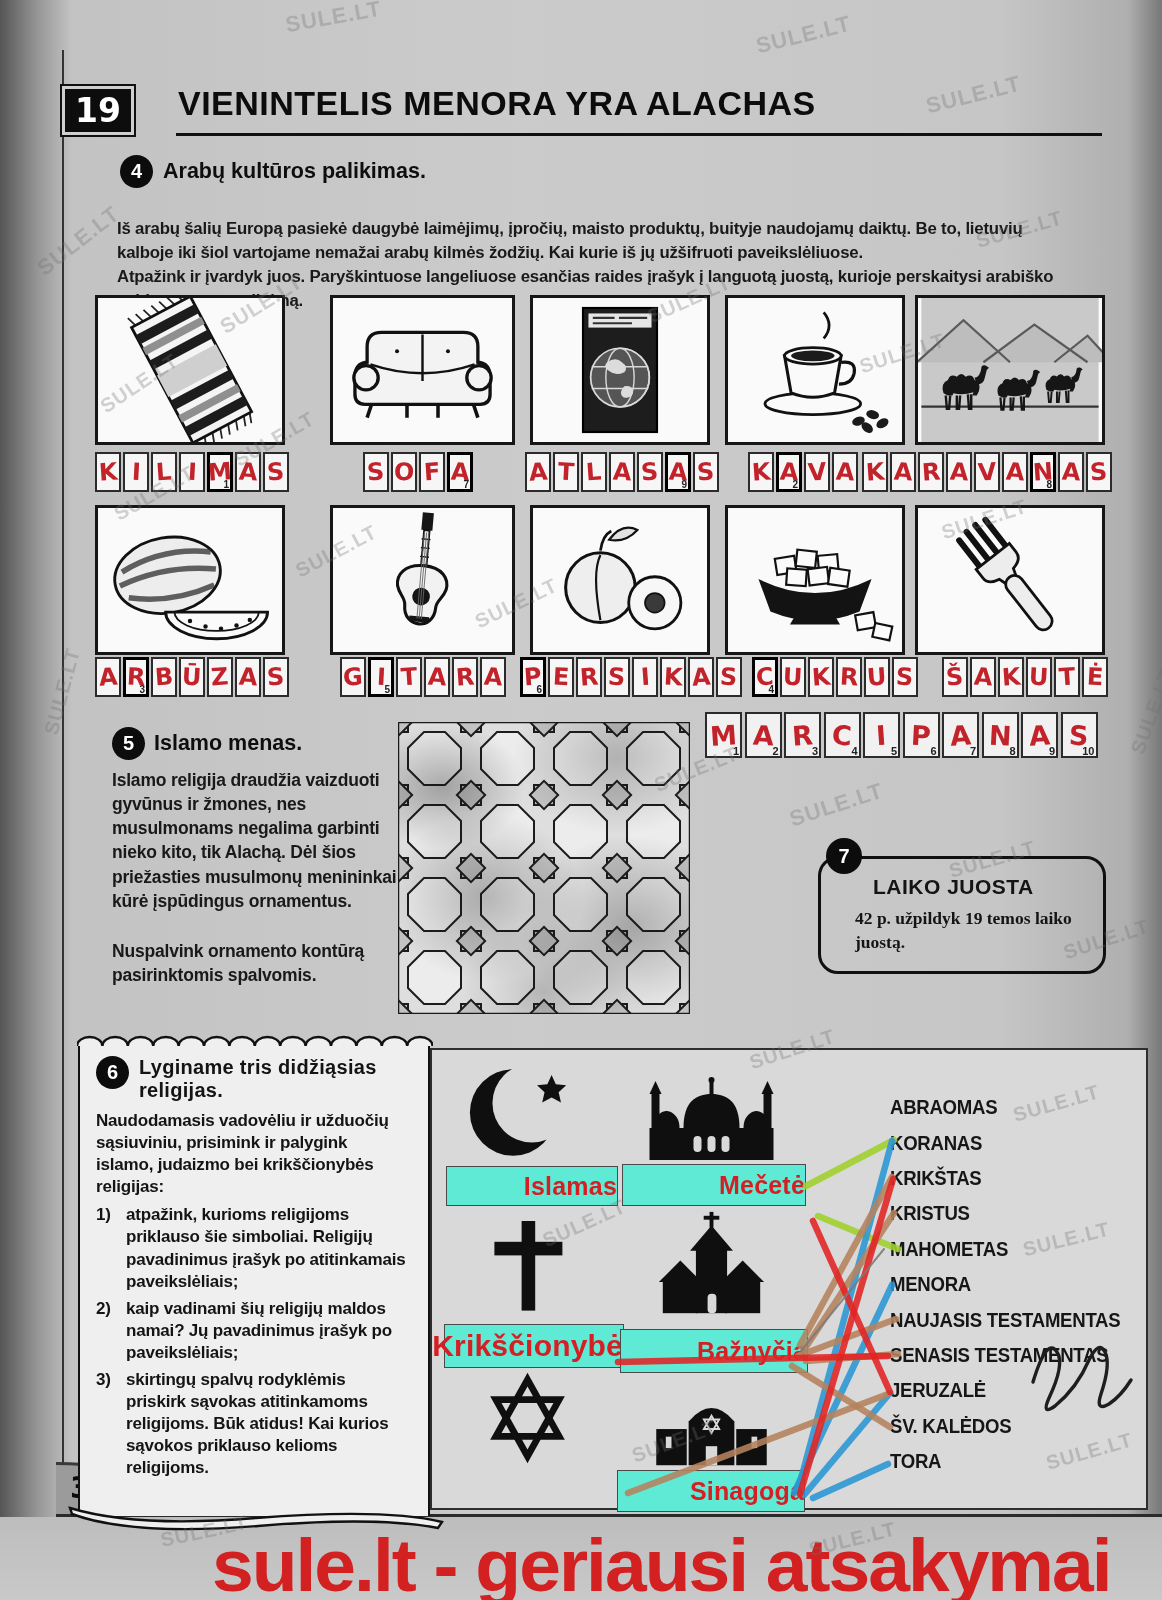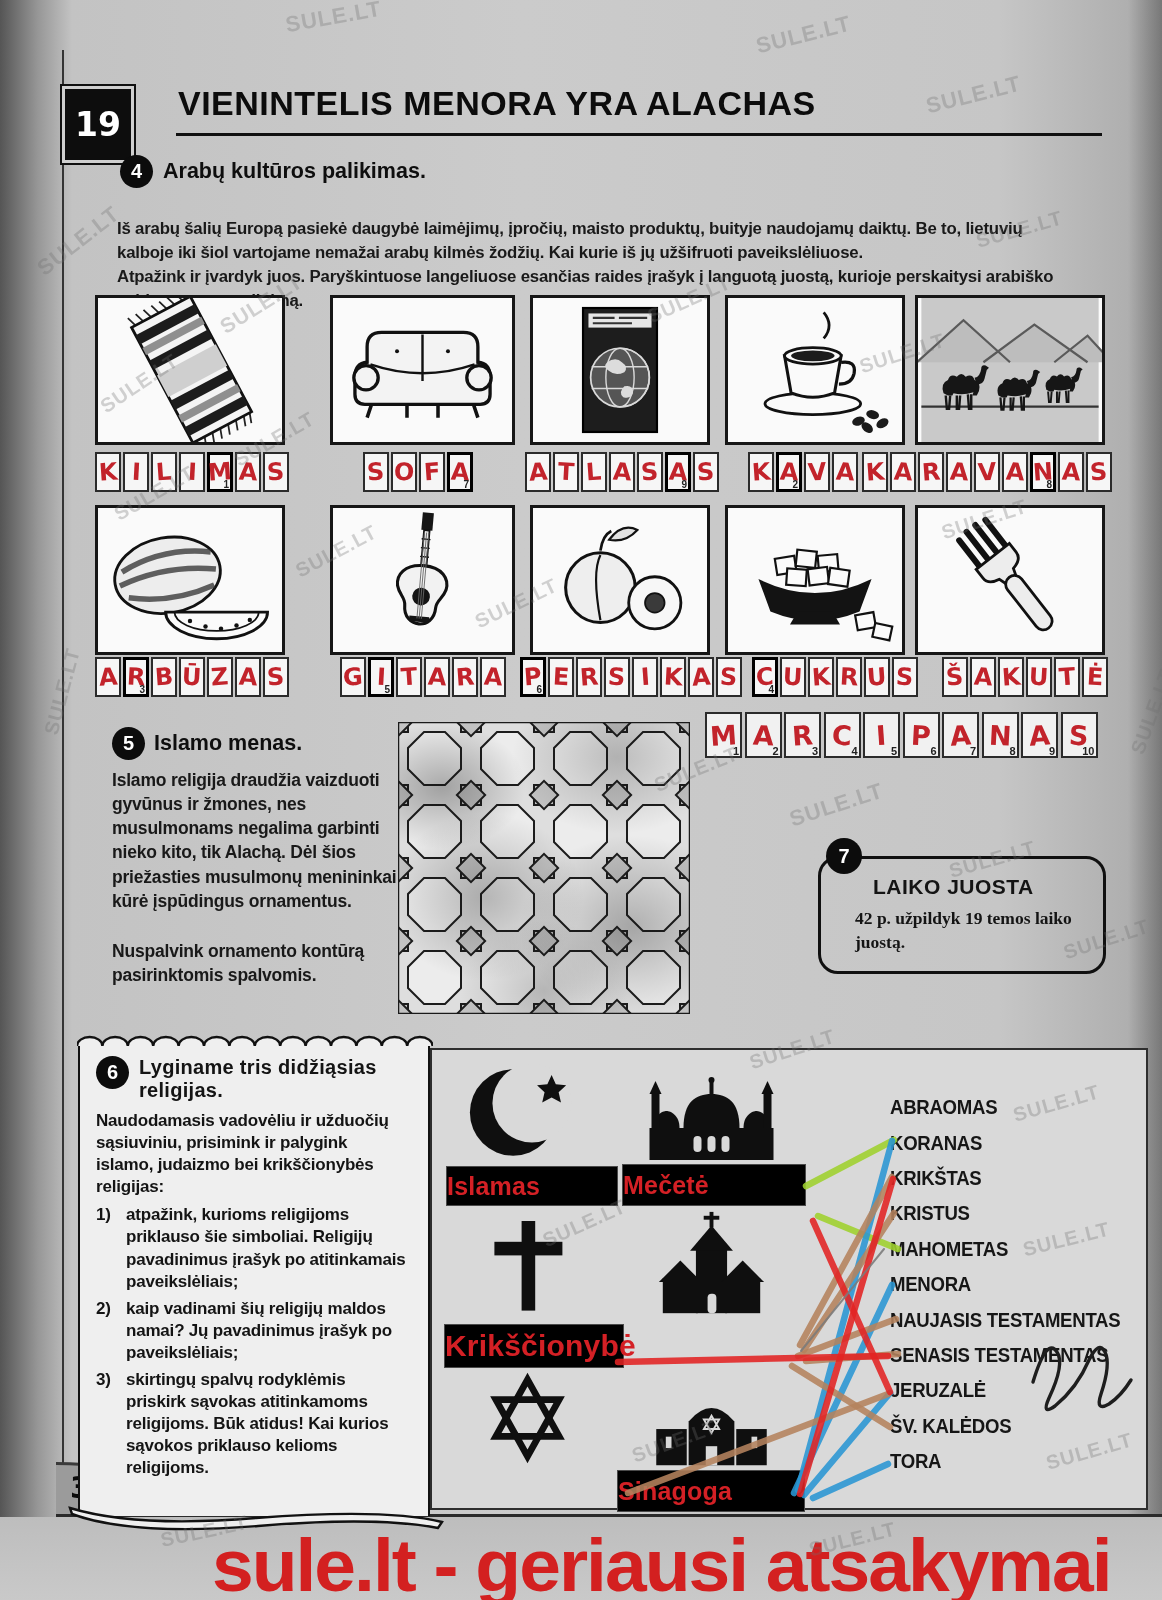--- a/index.html
+++ b/index.html
@@ -6,21 +6,21 @@
   .stage{position:relative;width:1162px;height:1600px;overflow:hidden;
          background:linear-gradient(90deg,#555 0,#979797 38px,#c3c3c3 72px,#cbcbcb 45%,#c6c6c6 86%,#a9a9a9 100%);
          font-family:"Liberation Sans",sans-serif;color:#141414;}
   .edge-right{position:absolute;top:0;right:0;width:34px;height:1600px;
          background:linear-gradient(90deg,rgba(0,0,0,0),rgba(60,60,60,.45));}
   .page-rule{position:absolute;left:62px;top:50px;width:2px;height:1466px;background:#1c1c1c;opacity:.85;}
   .wm{position:absolute;color:#6f6f6f;opacity:.30;font-weight:bold;letter-spacing:1px;white-space:nowrap;z-index:9;pointer-events:none;}
 
   
   .badge19{position:absolute;left:60px;top:84px;border:2.5px solid #101010;background:#cfcfcf;padding:3px;}
-  .badge19 .inner{background:#0d0d0d;color:#fff;font-size:33px;font-weight:bold;padding:16px 10px;font-family:"DejaVu Sans",sans-serif;}
+  .badge19 .inner{background:#0d0d0d;color:#fff;font-size:33px;font-weight:bold;padding:2px 10px;font-family:"DejaVu Sans",sans-serif;}
   .main-title{position:absolute;left:178px;top:84px;font-size:34px;font-weight:bold;letter-spacing:.5px;color:#0c0c0c;}
   .title-rule{position:absolute;left:176px;top:133px;width:926px;height:3px;background:#101010;}
 
   .nbadge{position:absolute;width:33px;height:33px;background:#0c0c0c;color:#fff;border-radius:50%;
           display:flex;align-items:center;justify-content:center;font-size:20px;font-weight:bold;z-index:3;}
   .s-head{position:absolute;font-weight:bold;font-size:21.5px;color:#0e0e0e;z-index:3;}
   .btxt{position:absolute;font-weight:bold;font-size:16.8px;line-height:1.42;color:#191919;letter-spacing:-.2px;z-index:2;}
   .btxt p{margin:0;}
 
   
@@ -66,21 +66,21 @@
             display:flex;align-items:center;justify-content:center;font-size:20px;font-weight:bold;}
   .s6-title{font-size:20px;font-weight:bold;line-height:1.15;letter-spacing:.3px;}
   .s6-text{font-size:17px;font-weight:bold;line-height:1.3;letter-spacing:-.2px;margin-bottom:6px;}
   .s6-item{display:flex;font-size:17px;font-weight:bold;line-height:1.3;letter-spacing:-.2px;margin-bottom:5px;}
   .s6-num{flex:0 0 30px;}
 
   
   .rpanel{position:absolute;left:430px;top:1048px;width:718px;height:462px;background:#d9d9d9;
           border:2px solid #2e2e2e;box-sizing:border-box;z-index:2;}
   .rsym{position:absolute;z-index:2;}
-  .rlabel{position:absolute;background:#000000;border:1.5px solid #4a4a4a;display:flex;align-items:center;justify-content:flex-start;z-index:3;}
+  .rlabel{position:absolute;background:#5eead4;border:1.5px solid #4a4a4a;display:flex;align-items:center;justify-content:flex-end;z-index:3;}
   .rlabel span{font-size:25px;font-weight:bold;color:#d42025;letter-spacing:.2px;}
   .terms{position:absolute;left:458px;top:40px;width:255px;z-index:3;}
   .term{height:35.4px;font-size:20px;font-weight:bold;color:#161616;transform:scaleX(.93);transform-origin:left;
         letter-spacing:-.3px;display:flex;align-items:center;white-space:nowrap;}
   #conn-svg{position:absolute;left:0;top:0;width:718px;height:462px;z-index:6;pointer-events:none;}
   .scribble{position:absolute;left:585px;top:262px;width:140px;height:115px;z-index:7;pointer-events:none;}
 
   
   .corner32{position:absolute;left:56px;top:1462px;width:140px;height:53px;background:#9b9b9b;
             border-radius:0 110% 0 0;border-top:3px solid #3a3a3a;border-right:2px solid #555;z-index:1;}
@@ -626,20 +626,23 @@
         <rect x="30" y="72" width="36" height="36"></rect>
         <path d="M26 76 L48 54 L70 76 z"></path>
         <rect x="94" y="72" width="36" height="36"></rect>
         <path d="M90 76 L112 54 L134 76 z"></path>
       </g>
       <rect x="76" y="88" width="9" height="20" rx="4" fill="#d9d9d9"></rect>
     </svg>
     <div class="rlabel" style="left:12px;top:274px;width:178px;height:42px;">
       <span style="font-size:30px;">Krikščionybė</span>
     </div>
+    <div class="rlabel" style="left:188px;top:279px;width:186px;height:42px;">
+      <span>Bažnyčia</span>
+    </div>
 
     <svg class="rsym" style="left:28px;top:318px;width:135px;height:100px;" viewBox="0 0 160 120">
       <path d="M80 14 L42 82 L118 82 z" fill="none" stroke="#0f0f0f" stroke-width="8"></path>
       <path d="M80 106 L42 38 L118 38 z" fill="none" stroke="#0f0f0f" stroke-width="8"></path>
     </svg>
     <svg class="rsym" style="left:192px;top:320px;width:175px;height:100px;" viewBox="0 0 160 105">
       <g fill="#0f0f0f">
         <path d="M56 100 v-46 q24 -28 48 0 v46 z"></path>
         <rect x="22" y="62" width="32" height="38"></rect>
         <rect x="106" y="62" width="32" height="38"></rect>

